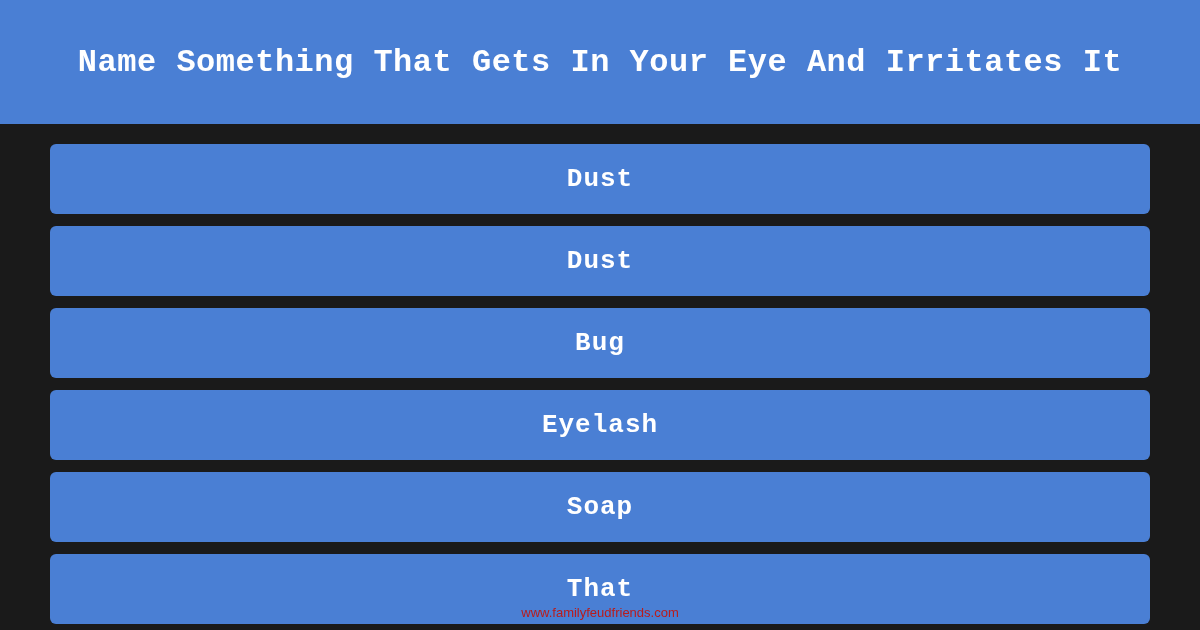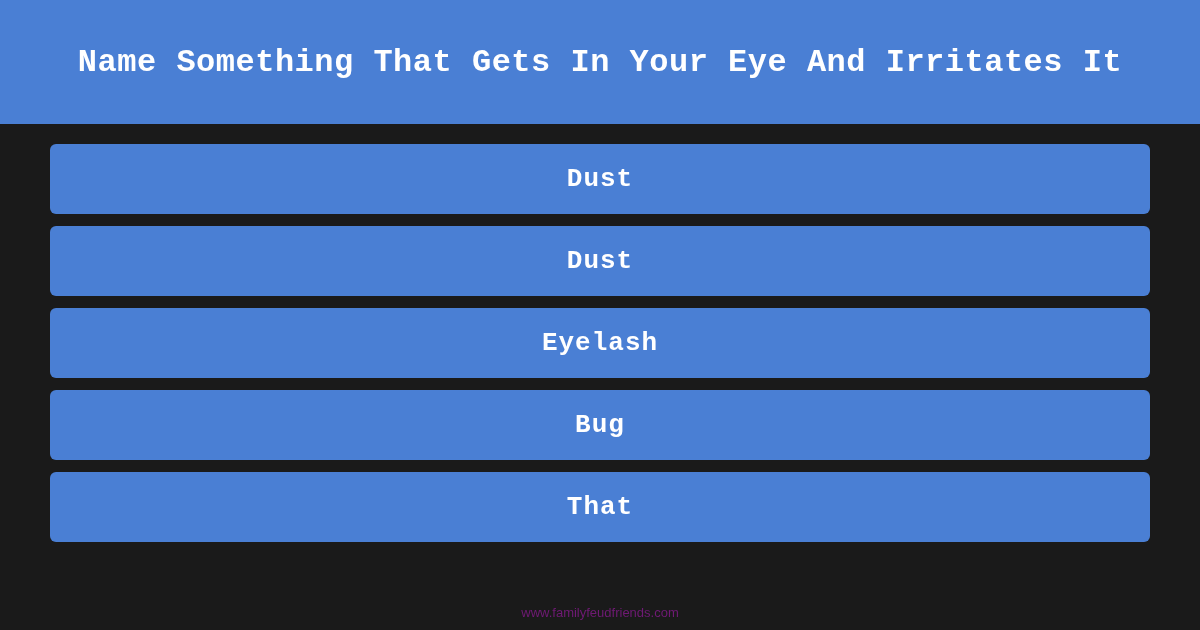--- a/index.html
+++ b/index.html
@@ -62,45 +62,48 @@
     }
 
     .footer {
       position: absolute;
       bottom: 8px;
       width: 100%;
       text-align: center;
     }
 
     .footer-text {
-      color: #701a75;
+      color: #b91c1c;
       font-size: 13px;
       font-family: Arial, sans-serif;
     }
   </style>
 </head>
 <body>
 
 <div class="header">
   <h1 class="header-title">Name Something That Gets In Your Eye And Irritates It</h1>
 </div>
 
 <div class="main-content" id="answers-container">
 
 <div class="answer-row">
       <span class="answer-text">Dust</span>
     </div>
     <div class="answer-row">
       <span class="answer-text">Dust</span>
     </div>
     <div class="answer-row">
+      <span class="answer-text">Bug</span>
+    </div>
+    <div class="answer-row">
       <span class="answer-text">Eyelash</span>
     </div>
     <div class="answer-row">
-      <span class="answer-text">Bug</span>
+      <span class="answer-text">Soap</span>
     </div>
     <div class="answer-row">
       <span class="answer-text">That</span>
     </div>
   </div>
 
 <div class="footer">
   <span class="footer-text">www.familyfeudfriends.com</span>
 </div>
 

